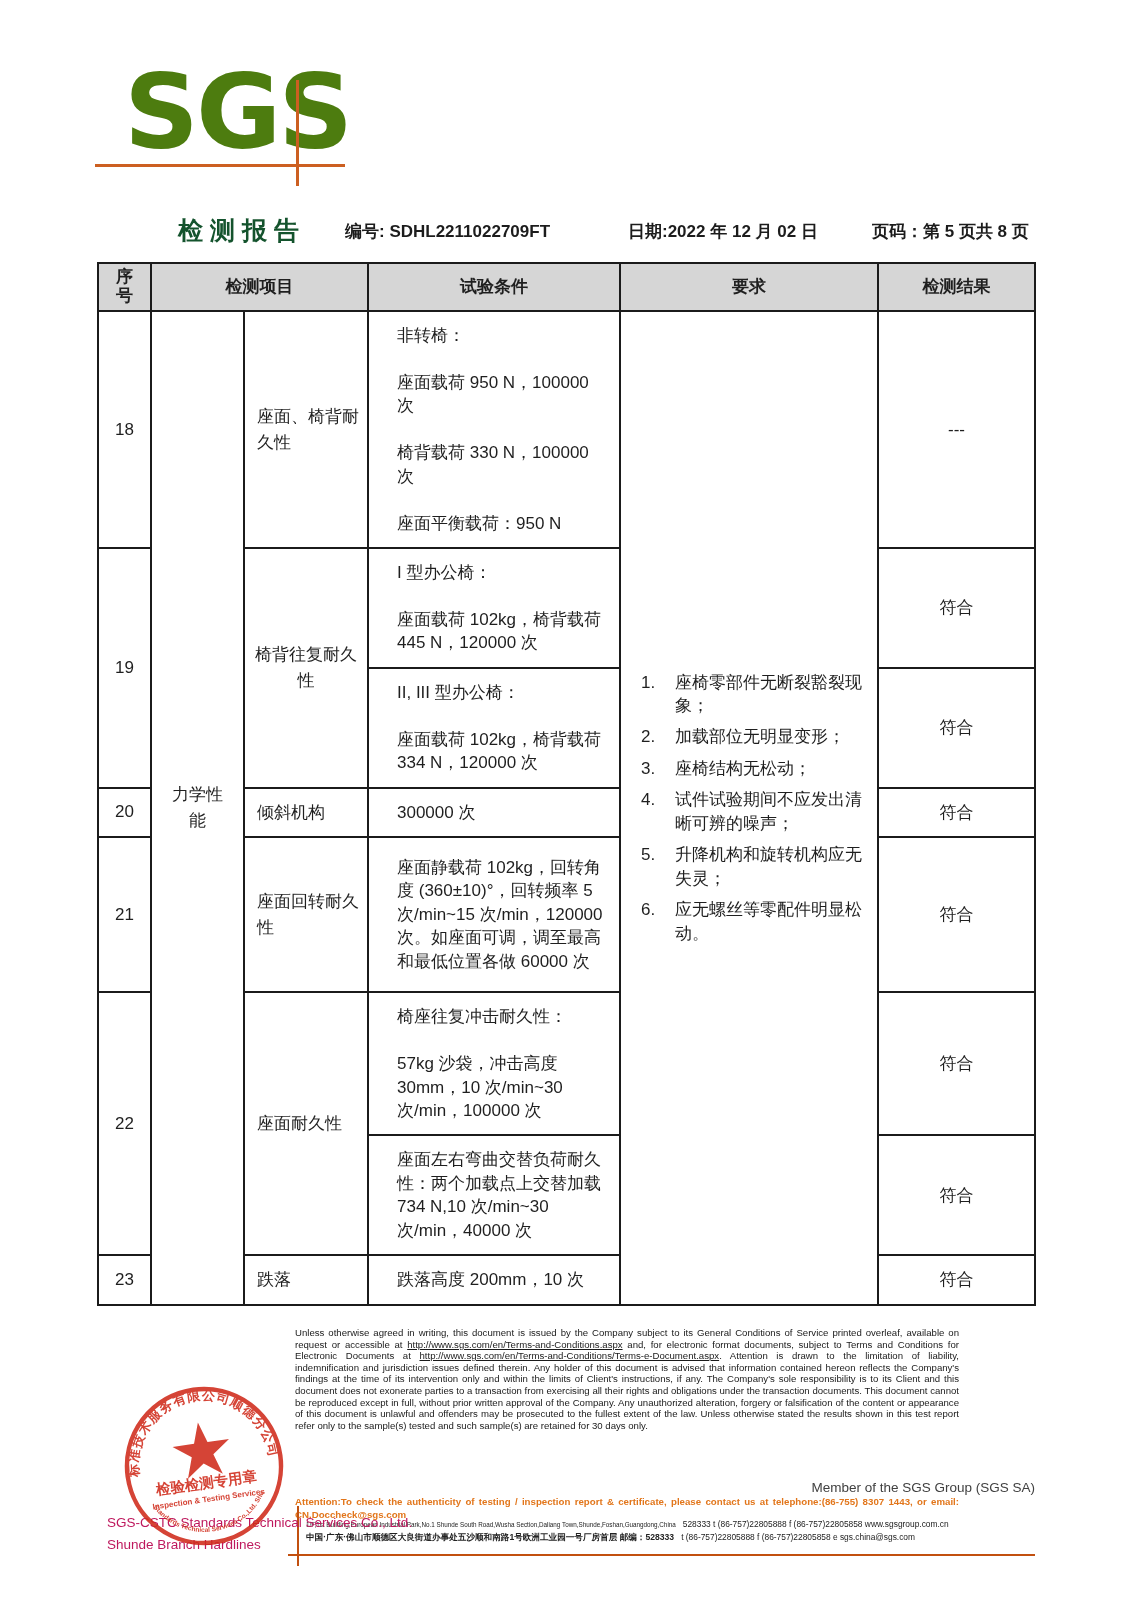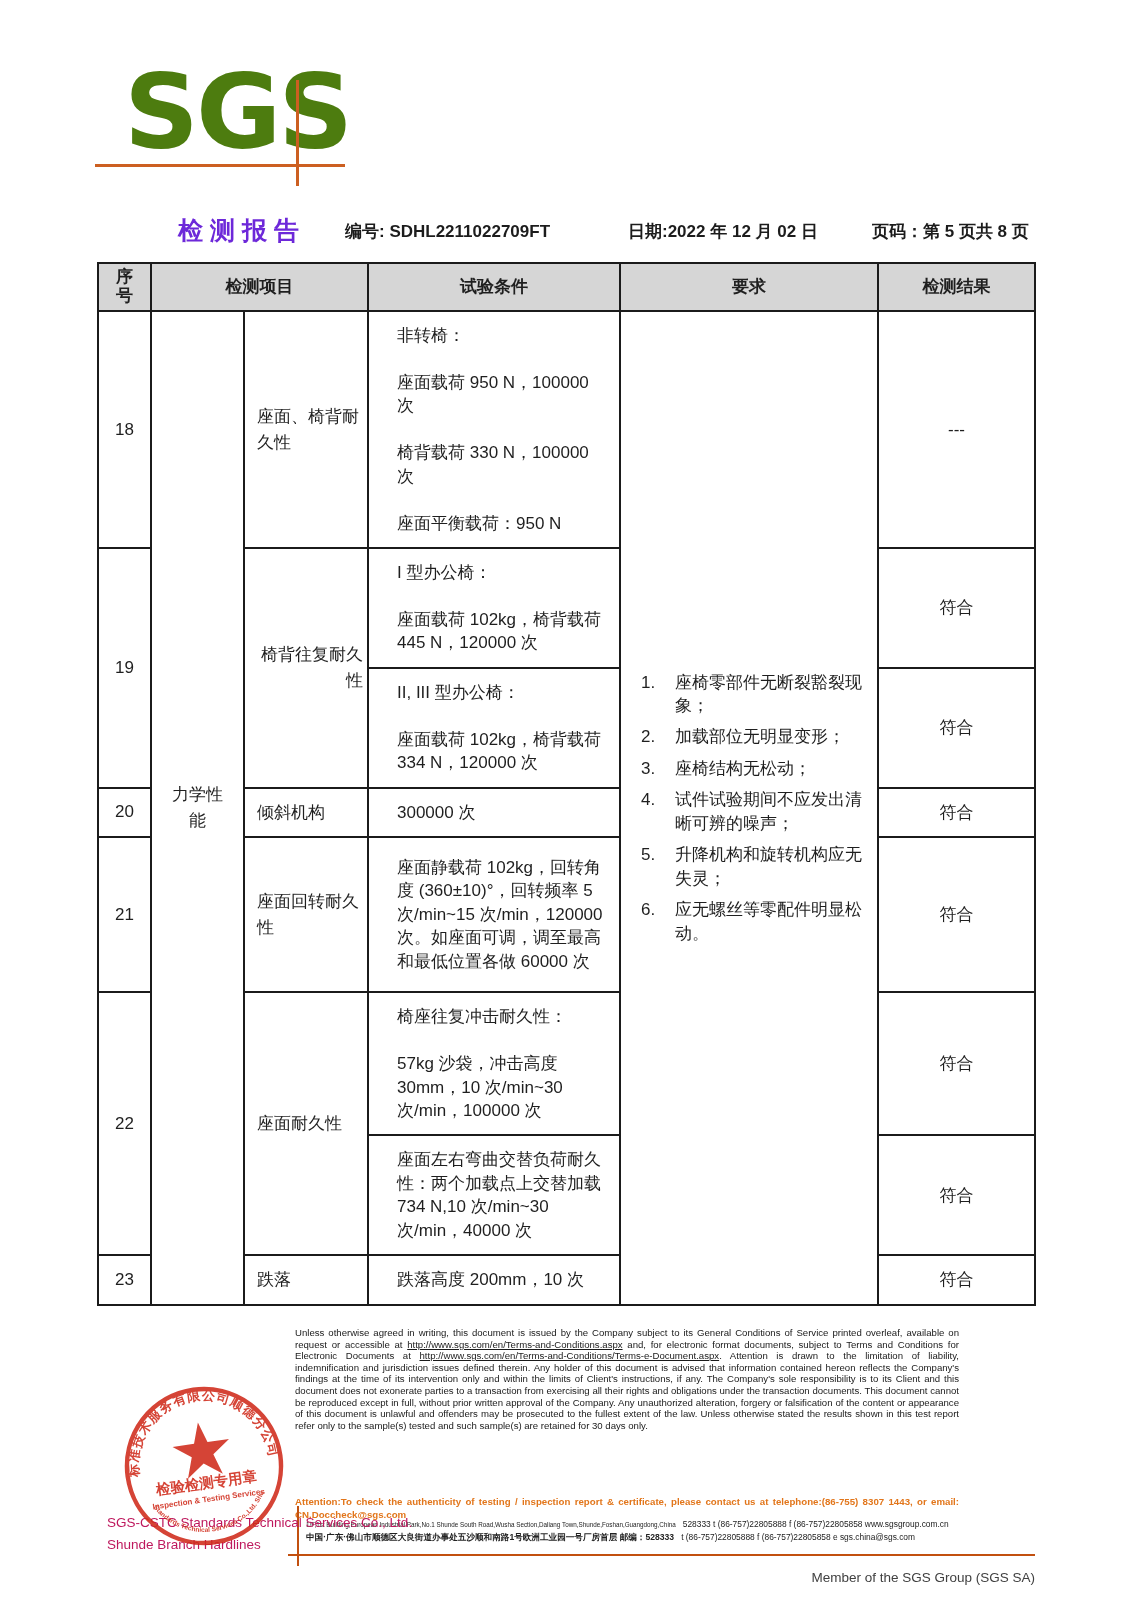--- a/index.html
+++ b/index.html
@@ -5,34 +5,34 @@
   html,body{margin:0;padding:0;background:#ffffff;}
   body{width:1130px;height:1600px;position:relative;font-family:"Liberation Sans",sans-serif;color:#1c1c1c;}
   .abs{position:absolute;}
 
   
   .sgs-logo{left:124px;top:60px;font-family:"DejaVu Sans",sans-serif;font-size:104px;font-weight:700;color:#4d7c0f;letter-spacing:-3px;line-height:1;}
   .logo-hline{left:95px;top:164px;width:250px;height:3px;background:#cc5f21;}
   .logo-vline{left:296px;top:80px;width:3px;height:106px;background:#cc5f21;}
 
   
-  .doc-title{left:178px;top:214px;font-size:25px;font-weight:700;letter-spacing:7px;color:#6d28d9;}
+  .doc-title{left:178px;top:214px;font-size:25px;font-weight:700;letter-spacing:7px;color:#14532d;}
   .report-no{left:345px;top:220px;font-size:17px;font-weight:700;}
   .doc-date{left:628px;top:220px;font-size:17px;font-weight:700;}
   .doc-page{left:872px;top:220px;font-size:17px;font-weight:700;}
 
   
   .tbl-wrap{left:97px;top:262px;}
   table{border-collapse:collapse;table-layout:fixed;width:937px;}
   td,th{border:2px solid #1b1b1b;font-size:17px;vertical-align:middle;padding:0;color:#1f1f1f;}
   thead th{background:#d6d6d6;font-weight:700;line-height:1.1;}
   .cell-no{text-align:center;}
   .cell-cat{text-align:center;white-space:pre-line;line-height:1.5;}
   .cell-item{text-align:left;padding:6px 6px 6px 12px;line-height:1.5;}
-  .cell-item.center{text-align:right;padding:6px 4px;margin-left:12px;}
+  .cell-item.center{text-align:center;padding:6px 4px;margin-left:12px;}
   .cell-cond{text-align:left;padding:12px 10px 12px 28px;line-height:1.38;white-space:pre-line;}
   .cell-res{text-align:center;}
   .cell-req{vertical-align:middle;padding:10px 8px 10px 20px;}
   .req-item{display:flex;margin:8px 0;line-height:1.38;}
   .req-num{width:34px;flex:none;}
   .req-text{flex:1;padding-right:2px;}
   .hdr-no{white-space:pre-line;}
 
   
   .stamp-company{left:107px;top:1512px;font-size:13.5px;color:#be185d;line-height:1.65;z-index:1;}
@@ -40,21 +40,21 @@
   .legal{left:295px;top:1327px;width:664px;font-size:9.6px;line-height:1.21;text-align:justify;color:#1a1a1a;}
   .legal .lnk{text-decoration:underline;}
   .attention{left:295px;top:1496px;width:664px;font-size:9.7px;line-height:1.3;font-weight:700;color:#e2761b;text-align:justify;}
   .addr-block{left:306px;top:1519px;width:652px;}
   .addr-row{display:flex;align-items:baseline;gap:7px;white-space:nowrap;margin-bottom:3px;}
   .addr-en{font-size:6.3px;color:#222;}
   .addr-meta{font-size:8.4px;color:#222;}
   .addr-cn{font-size:8.6px;font-weight:600;color:#222;text-align:right;}
   .rule-h{left:288px;top:1554px;width:747px;height:2px;background:#c2500f;}
   .rule-v{left:297px;top:1506px;width:2px;height:60px;background:#c2500f;}
-  .member{left:635px;top:1570px;width:400px;text-align:right;font-size:13.5px;color:#414141;}
+  .member{left:635px;top:1480px;width:400px;text-align:right;font-size:13.5px;color:#414141;}
 </style>
 </head>
 <body>
 
 <div class="abs sgs-logo">SGS</div>
 <div class="abs logo-hline"></div>
 <div class="abs logo-vline"></div>
 
 <div class="abs doc-title">检测报告</div>
 <div class="abs report-no">编号: SDHL2211022709FT</div>

